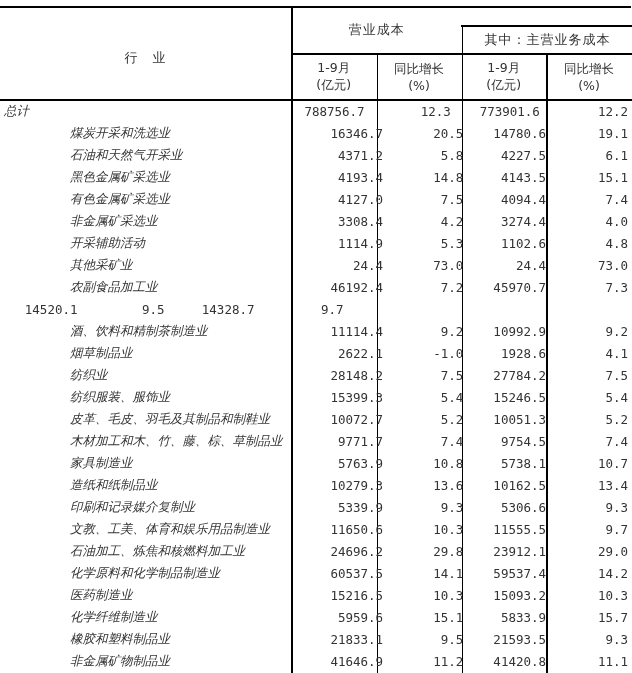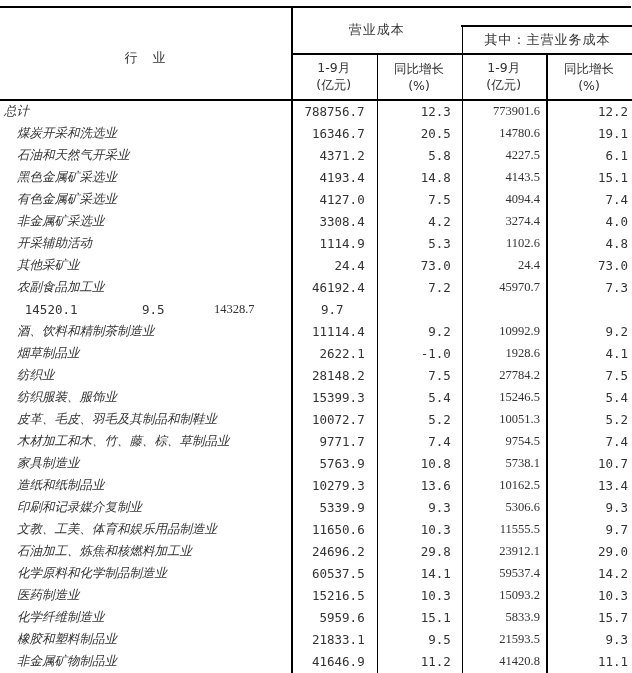--- a/index.html
+++ b/index.html
@@ -74,32 +74,32 @@
   .c-name {
     width: 291px;
     box-sizing: border-box;
     padding-left: 4px;
     font-size: 12.5px;
     white-space: nowrap;
     overflow: hidden;
     color: #333333;
     font-style: italic;
   }
-  .trow.indent .c-name { padding-left: 17px; }
+  .trow.indent .c-name { padding-left: 26px; margin-left: 44px; }
   .c-num {
     box-sizing: border-box;
     text-align: right;
     font-family: "DejaVu Sans Mono", monospace;
     font-size: 12.5px;
     color: #333333;
     white-space: nowrap;
   }
   .c1 { width: 85.5px; padding-right: 8px; }
   .c2 { width: 85px;   padding-right: 6px; }
-  .c3 { width: 91px; padding-right: 7px; font-family: Liberation Serif, serif; }
+  .c3 { width: 91px; padding-right: 7px; }
   .c4 { width: 86px;   padding-right: 4px; }
 </style>
 </head>
 <body>
 
 <div class="page">
 
   <div class="hline hl-top"></div>
   <div class="hline hl-qz-top"></div>
   <div class="hline hl-groups"></div>

